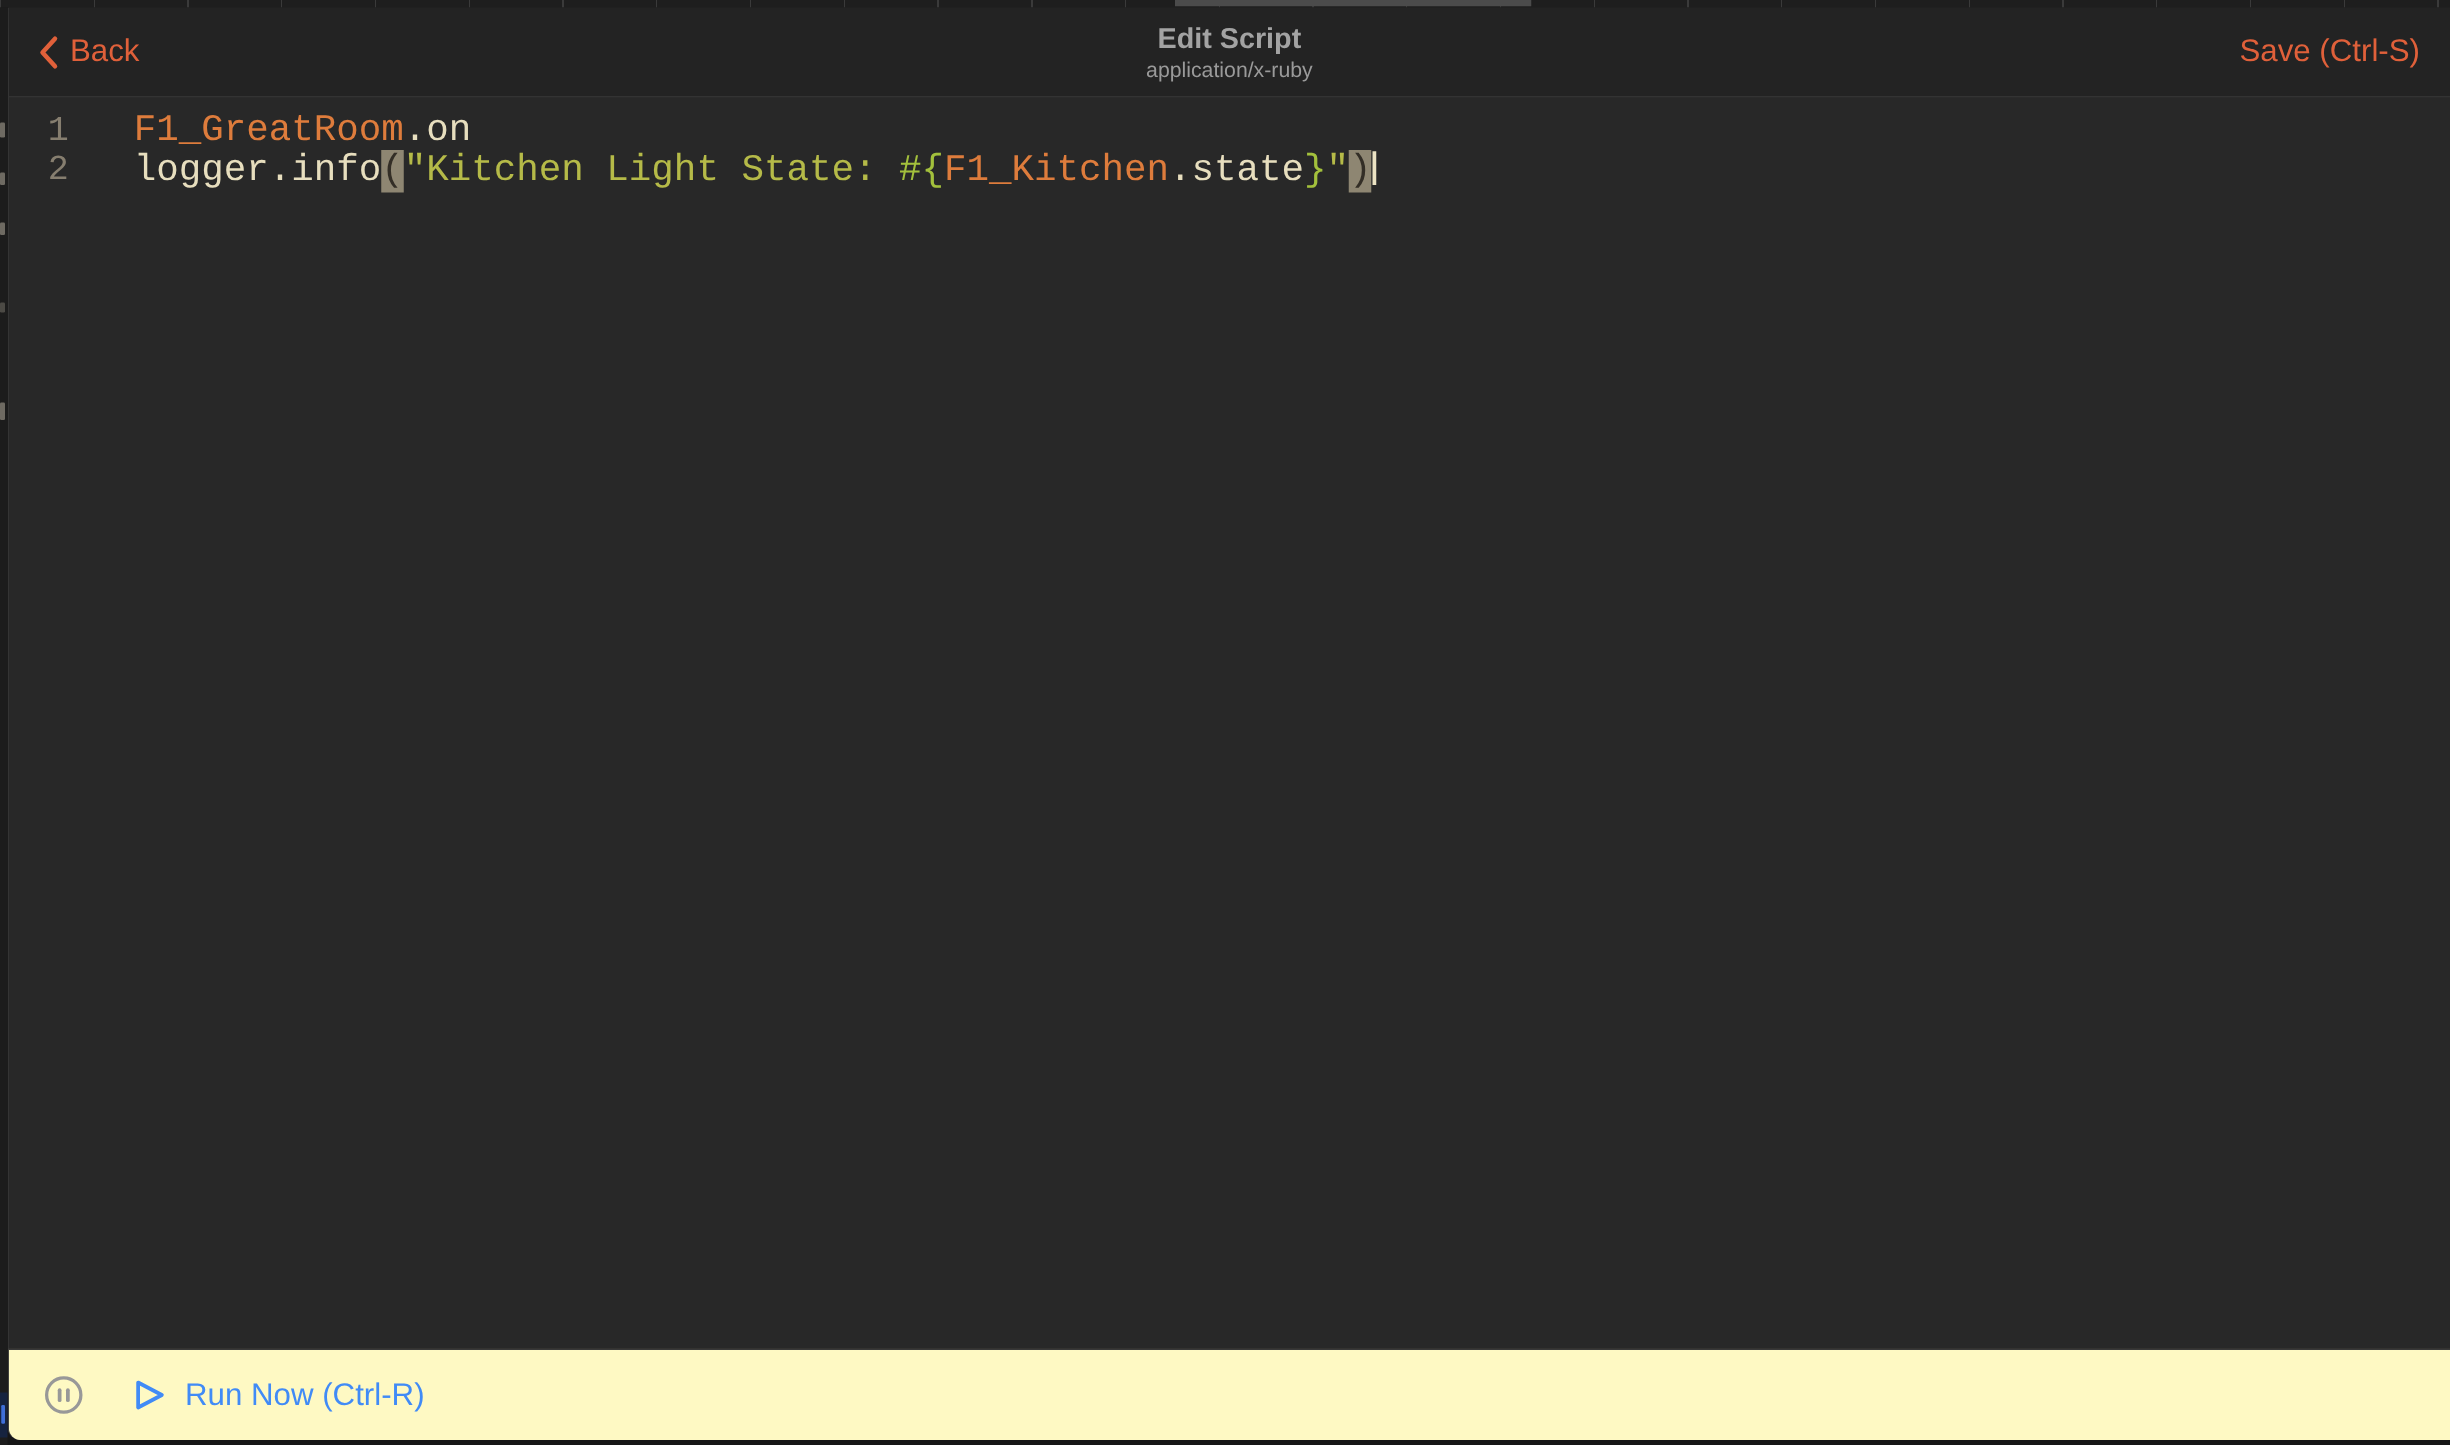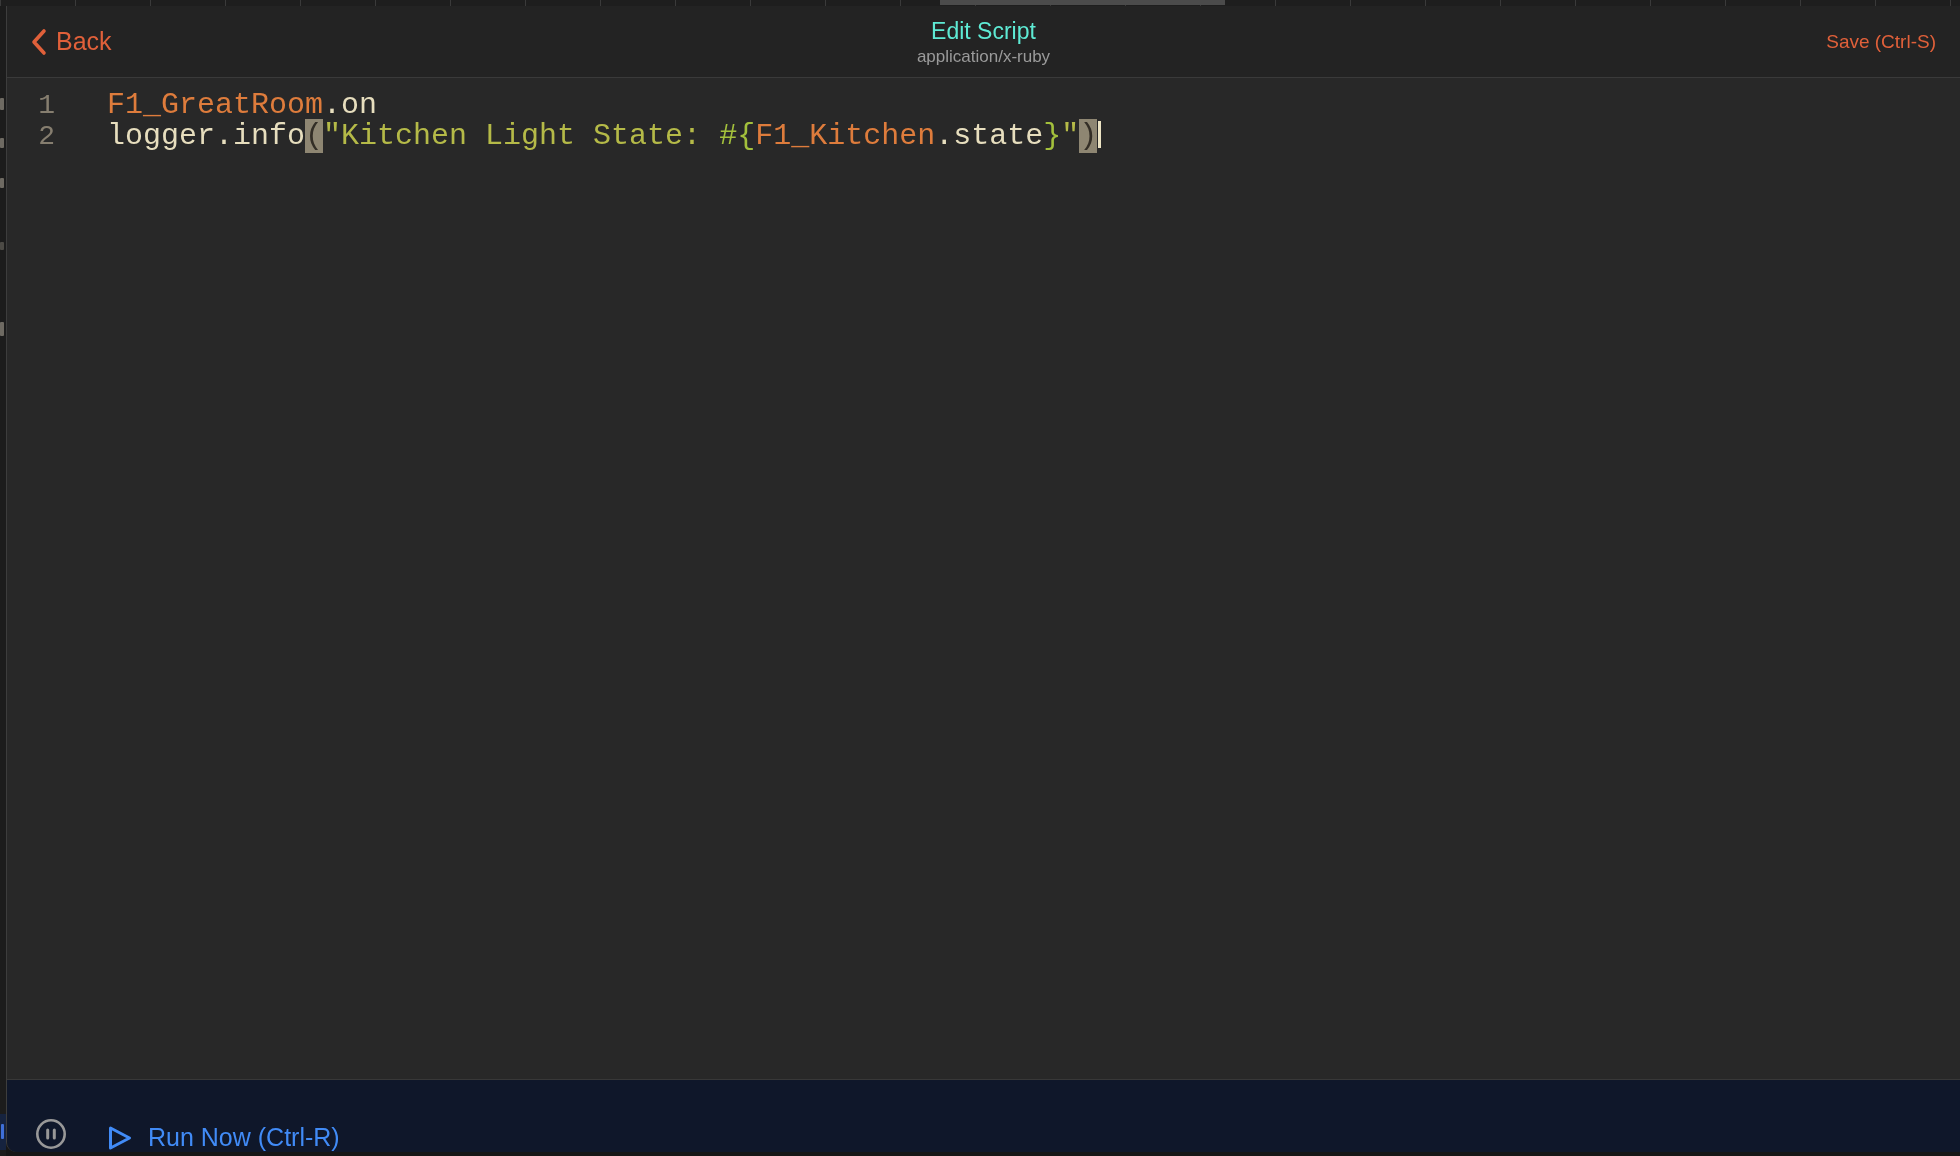--- a/index.html
+++ b/index.html
@@ -64,25 +64,25 @@
     display:flex; align-items:center; gap:9px;
     color:var(--accent); font-size:25px;
     cursor:pointer; user-select:none;
   }
   .back-chevron { display:block; }
   .title-block {
     position:absolute; left:50%; top:50%;
     transform:translate(-50%,-50%);
     text-align:center; white-space:nowrap;
   }
-  .title   { font-size:23px; font-weight:normal; color:#5eead4; line-height:27px; }
+  .title   { font-size:23px; font-weight:bold; color:#a3a3a3; line-height:27px; }
   .subtitle{ font-size:17px; color:#9a9a9a; line-height:21px; margin-top:1px; }
   .save-button {
     margin-left:auto;
-    color:var(--accent); font-size:19px;
+    color:var(--accent); font-size:25px;
     cursor:pointer; user-select:none;
   }
 
   
   .editor {
     flex:1 1 auto;
     background:#282828;
     padding-top:12px;
     font-family:"Liberation Mono", monospace;
     font-size:30px;
@@ -102,23 +102,23 @@
   .tok-interp { color:var(--tok-interp); }
   .tok-bracket{ background:var(--bracket-bg); color:#332e26; }
   .caret {
     display:inline-block; width:3px; height:27px;
     background:#ece3c3; vertical-align:-4px; margin-left:1px;
   }
 
   
   .footer {
     flex:none; height:73px;
-    background:#0f172a;
+    background:#fef9c3;
     border-top:1px solid #383838;
-    display:flex; align-items:flex-end;
+    display:flex; align-items:center;
     padding:0 26px;
   }
   .pause-button {
     width:36px; height:36px;
     display:flex; align-items:center; justify-content:center;
     cursor:pointer;
   }
   .run-button {
     margin-left:38px;
     display:flex; align-items:center; gap:15px;

